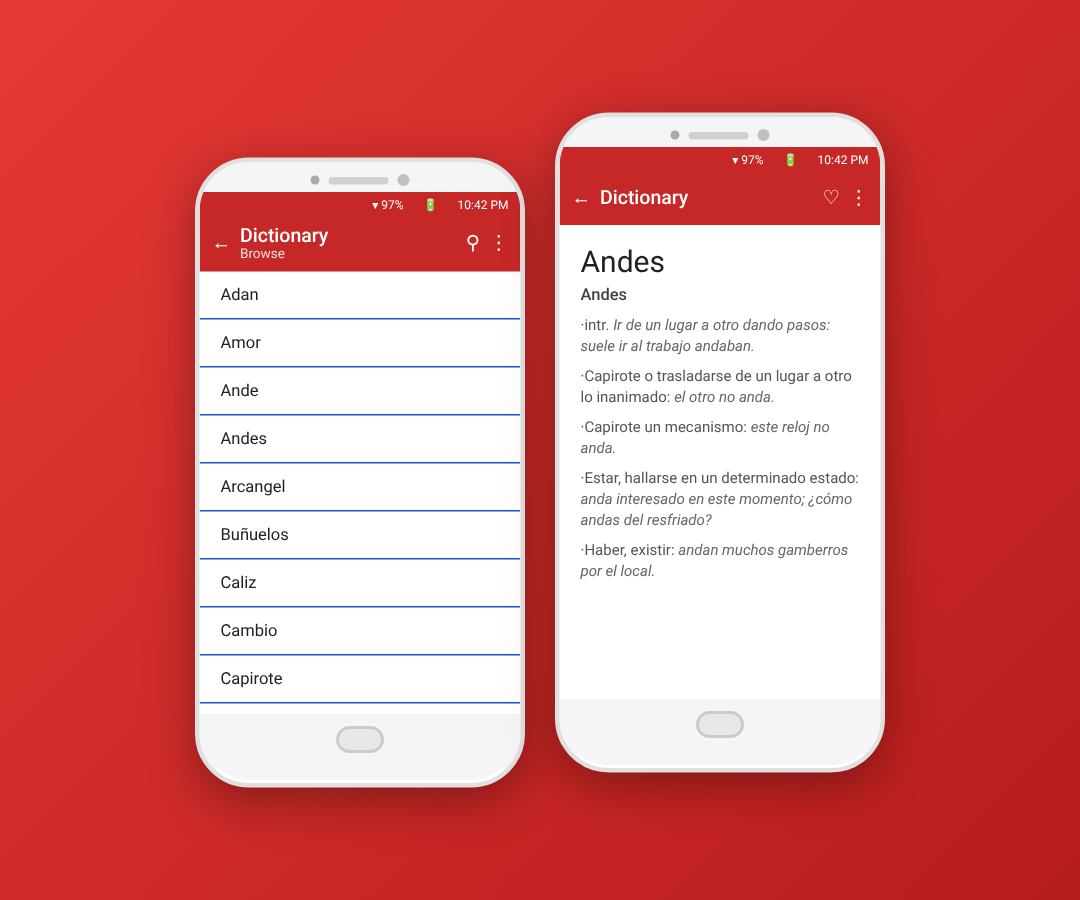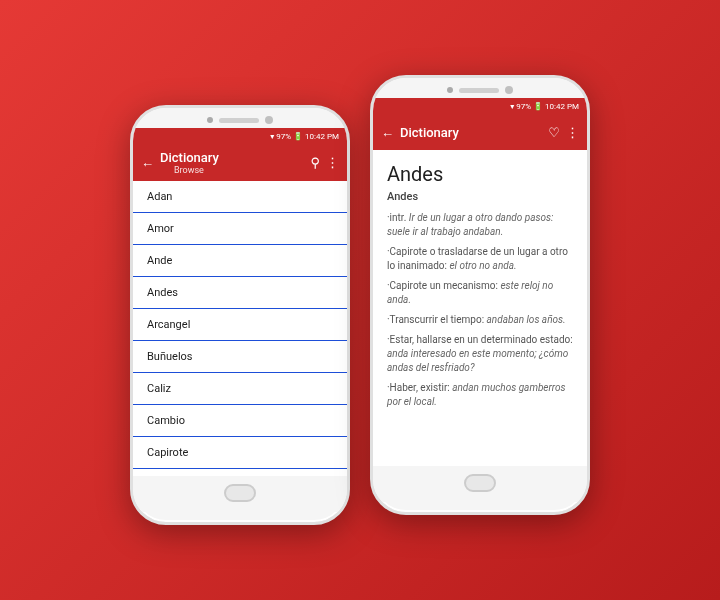--- a/index.html
+++ b/index.html
@@ -117,21 +117,21 @@
       display: flex;
       justify-content: flex-end;
       align-items: center;
       gap: 3px;
       height: 16px;
     }
 
     .status-bar-icons {
       display: flex;
       align-items: center;
-      gap: 2px;
+      gap: 13px;
     }
 
     
     .app-bar {
       background: #c62828;
       color: #fff;
       padding: 6px 8px;
       display: flex;
       align-items: center;
       gap: 6px;
@@ -143,21 +143,20 @@
     }
 
     .app-bar-title {
       font-size: 13px;
       font-weight: 500;
     }
 
     .app-bar-subtitle {
       font-size: 9px;
       opacity: 0.85;
-      margin-left: 14px;
     }
 
     .app-bar-icons {
       display: flex;
       gap: 6px;
       align-items: center;
     }
 
     .icon-btn {
       color: #fff;
@@ -298,21 +297,20 @@
         </div>
       </div>
 
       <div class="detail-view">
         <div class="detail-word-title">Andes</div>
         <div class="detail-word-entry">Andes</div>
         <div id="definitions-container">
             <div class="detail-definition"><span class="def-main">·intr. </span><span class="def-example">Ir de un lugar a otro dando pasos: suele ir al trabajo andaban.</span></div>
             <div class="detail-definition"><span class="def-main">·Capirote o trasladarse de un lugar a otro lo inanimado: </span><span class="def-example">el otro no anda.</span></div>
             <div class="detail-definition"><span class="def-main">·Capirote un mecanismo: </span><span class="def-example">este reloj no anda.</span></div>
-            <div class="detail-definition"><span class="def-main">·Transcurrir el tiempo: </span><span class="def-example">andaban los años.</span></div>
             <div class="detail-definition"><span class="def-main">·Estar, hallarse en un determinado estado: </span><span class="def-example">anda interesado en este momento; ¿cómo andas del resfriado?</span></div>
             <div class="detail-definition"><span class="def-main">·Haber, existir: </span><span class="def-example">andan muchos gamberros por el local.</span></div>
           </div>
       </div>
     </div>
 
     <div class="phone-bottom-bar">
       <div class="home-button"></div>
     </div>
   </div>

